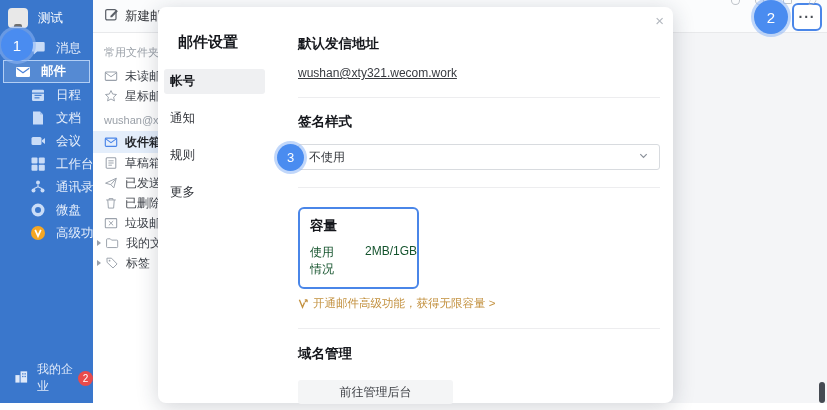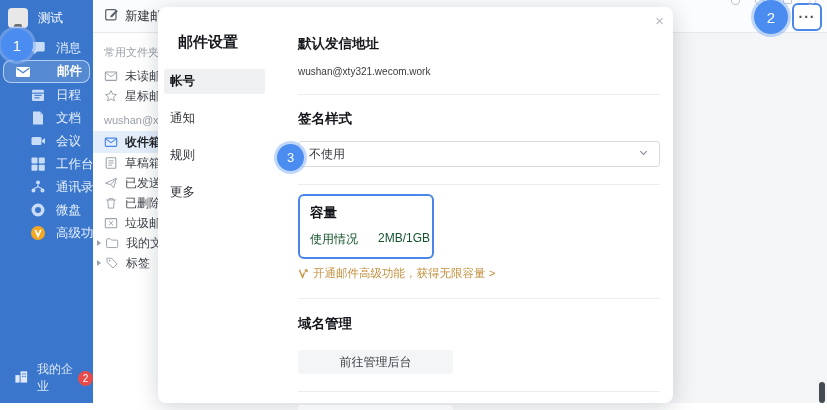--- a/index.html
+++ b/index.html
@@ -28,21 +28,21 @@
   .side-item {
     display: flex; align-items: center; height: 22px; padding-left: 30px;
     font-size: 12.5px; color: #e7effb; cursor: default;
   }
   .side-item + .side-item { margin-top: 1px; }
   .side-item .lbl { margin-left: 10px; white-space: nowrap; }
   .side-item.active {
     margin: 1px 3px; padding-left: 11px; height: 23px;
     background: rgba(255,255,255,0.14);
     border: 1px solid rgba(210,228,255,0.75);
-    border-radius: 8px; color: #fff; font-weight: bold; gap: 16px;
+    border-radius: 0; color: #fff; font-weight: bold;
   }
   .side-item .ic { width: 16px; height: 16px; flex-shrink: 0; display: flex; }
   .side-footer { position: absolute; bottom: 8px; left: 0; width: 100%;
                  display: flex; align-items: center; padding-left: 14px; font-size: 12px; color: #dfe9f9; }
   .side-footer .lbl { margin-left: 8px; }
   .badge { margin-left: 5px; min-width: 15px; height: 15px; border-radius: 8px; background: #e94b4b;
            color:#fff; font-size: 10px; display: flex; align-items: center; justify-content: center;
            padding: 0 4px; }
 
   
@@ -85,29 +85,29 @@
   .modal-nav { width: 115px; padding-top: 26px; flex-shrink: 0; }
   .modal-title { font-size: 15px; font-weight: bold; color: #15171c; margin-left: 20px; }
   .mnav-list { margin-top: 17px; }
   .mnav-item { margin: 0 8px 0 6px; height: 25px; display: flex; align-items: center;
                padding-left: 6px; font-size: 12.5px; color: #34373d; border-radius: 3px; cursor: pointer; }
   .mnav-item + .mnav-item { margin-top: 12px; text-align: right; }
   .mnav-item.active { background: #eff0f2; font-weight: bold; color: #17191e; }
 
   .modal-body { flex: 1; padding: 28px 13px 0 25px; }
   .sect-h { font-size: 13.5px; font-weight: bold; color: #15171c; }
-  .addr-value { font-size: 10px; color: #383b41; margin-top: 13px; }
+  .addr-value { font-size: 12px; color: #383b41; margin-top: 13px; text-decoration: underline; }
   .sep { border: none; border-top: 1px solid #ededef; margin-top: 17px; }
   .sig-h { margin-top: 15px; }
   .select {
     margin-top: 13px; height: 26px; border: 1px solid #d8dbdf; border-radius: 3px;
     display: flex; align-items: center; padding: 0 10px; font-size: 12px; color: #35383d;
     justify-content: space-between; cursor: pointer; background: #fff;
   }
-  .capacity-box { margin-top: 9px; width: 136px; border: 2px solid #4a86e8; border-radius: 6px;
+  .capacity-box { margin-top: 19px; width: 121px; border: 2px solid #4a86e8; border-radius: 6px;
                   padding: 8px 0 9px 10px; }
   .usage-row { display: flex; margin-top: 9px; font-size: 12px; color: #14532d; }
   .usage-val { margin-left: 20px; }
   .upgrade-link { margin-top: 7px; display: flex; align-items: center; font-size: 11.5px;
                   color: #c3913f; cursor: pointer; }
   .upgrade-link .ic { margin-right: 4px; display: flex; }
   .domain-h { margin-top: 16px; }
   .gray-btn { margin-top: 17px; width: 155px; height: 24px; background: #f4f5f6; border: none;
               border-radius: 3px; font-size: 12px; color: #3a3d42; cursor: pointer;
               font-family: inherit; display: block; }

